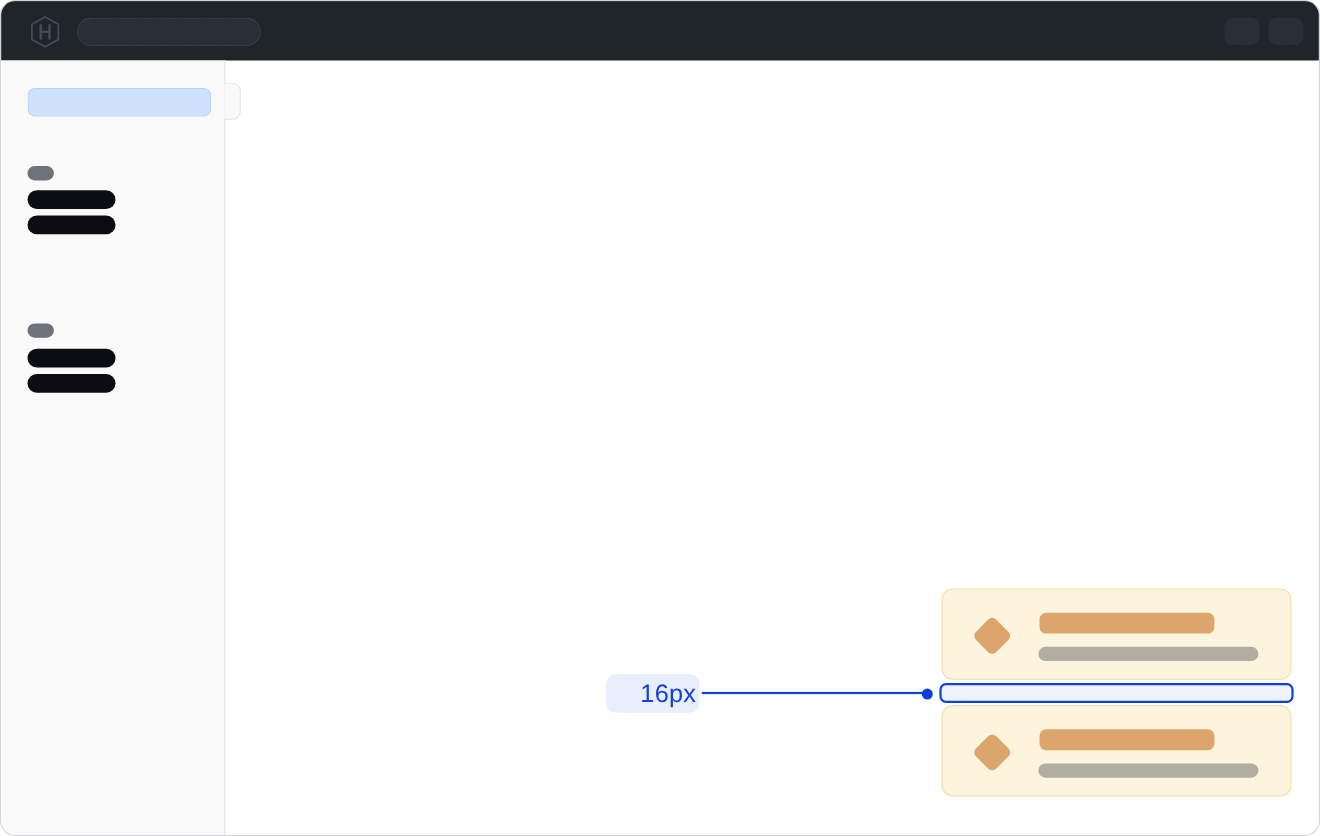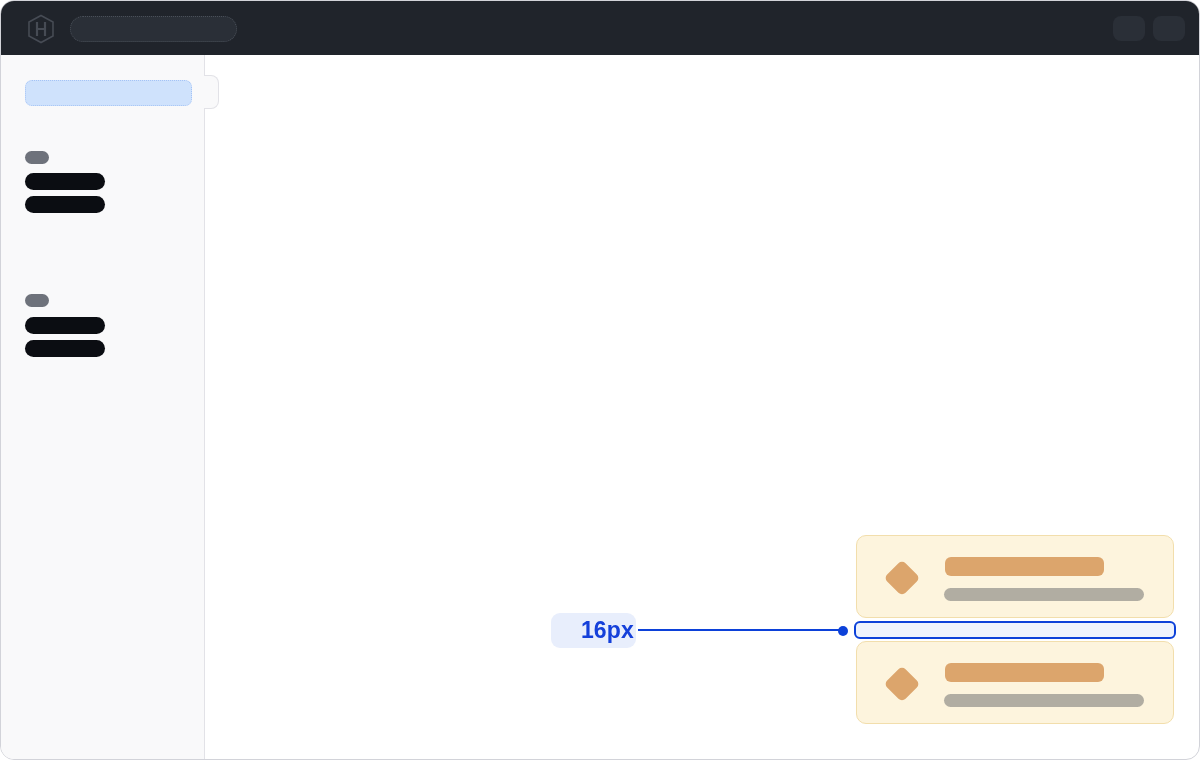--- a/index.html
+++ b/index.html
@@ -124,21 +124,21 @@
     border-radius: 6px;
     z-index: 2;
   }
   .annot-pill {
     position: absolute; left: 550px; top: 612px;
     width: 85px; height: 35px;
     background: #e8eefc;
     border-radius: 9px;
     color: #1540da;
     font-size: 23px;
-    font-weight: 700;
+    font-weight: 400;
     display: flex; align-items: center; justify-content: center;
     letter-spacing: 0.2px;
     padding-left: 28px;
   }
   .annot-line {
     position: absolute; left: 637px; top: 628px;
     width: 203px; height: 2px;
     background: #0c41d9;
   }
   .annot-dot {

